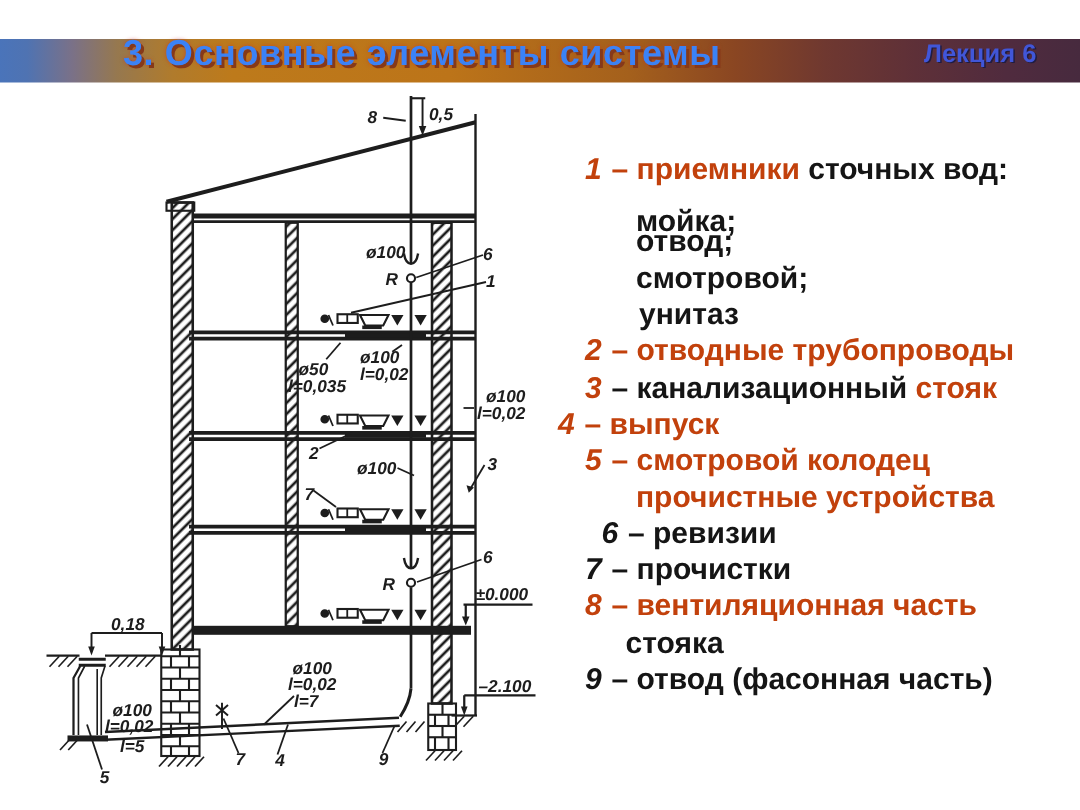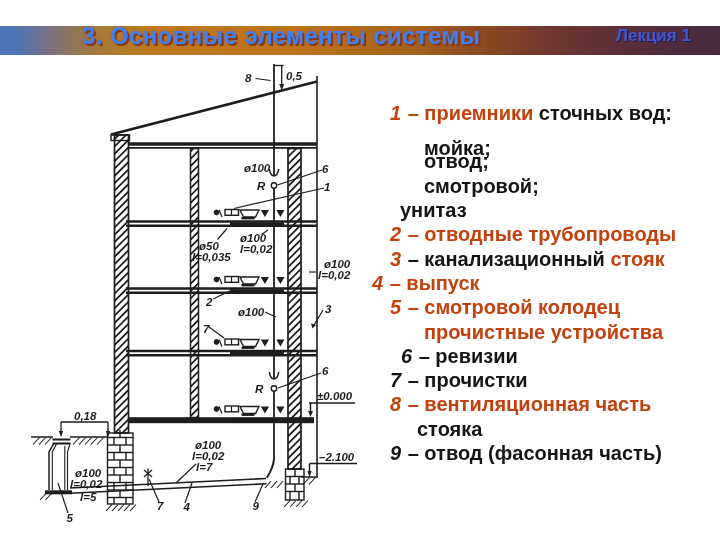--- a/index.html
+++ b/index.html
@@ -10,27 +10,27 @@
 #lek{position:absolute;left:616px;top:26px;font:bold 17px "Liberation Sans",sans-serif;color:#4156d8;text-shadow:1px 1px 0 #201c40}
 .t{position:absolute;font:bold 20px "Liberation Sans",sans-serif;color:#151515;white-space:nowrap}
 .b{color:#c2410c}
 i.n{font-style:italic;letter-spacing:1px}
 svg{position:absolute;left:0;top:0}
 .lbl{font:italic bold 11.5px "Liberation Sans",sans-serif;fill:#1d1d1d}
 </style></head>
 <body>
 <div id="bar"></div>
 <div id="title">3. Основные элементы системы</div>
-<div id="lek">Лекция 1</div>
+<div id="lek">Лекция 6</div>
 
 <div class="t" style="left:390px;top:101.8px"><span class="b"><i class="n">1</i> – приемники </span>сточных вод:</div>
 <div class="t" style="left:424px;top:137px">мойка;</div>
 <div class="t" style="left:424px;top:150.4px">отвод;</div>
 <div class="t" style="left:424px;top:174.7px">смотровой;</div>
-<div class="t" style="left:400px;top:199.0px">унитаз</div>
+<div class="t" style="left:426px;top:199.0px">унитаз</div>
 <div class="t b" style="left:390px;top:223.3px"><i class="n">2</i> – отводные трубопроводы</div>
 <div class="t" style="left:390px;top:247.6px"><span class="b"><i class="n">3</i></span> – канализационный <span class="b">стояк</span></div>
 <div class="t b" style="left:372px;top:271.9px"><i class="n">4</i> – выпуск</div>
 <div class="t b" style="left:390px;top:296.2px"><i class="n">5</i> – смотровой колодец</div>
 <div class="t b" style="left:424px;top:320.5px">прочистные устройства</div>
 <div class="t" style="left:401px;top:344.8px"><i class="n">6</i> – ревизии</div>
 <div class="t" style="left:390px;top:369.1px"><i class="n">7</i> – прочистки</div>
 <div class="t" style="left:390px;top:393.4px"><span class="b"><i class="n">8</i> – вентиляционная часть</span></div>
 <div class="t" style="left:417px;top:417.7px">стояка</div>
 <div class="t" style="left:390px;top:442.0px"><i class="n">9</i> – отвод (фасонная часть)</div>

